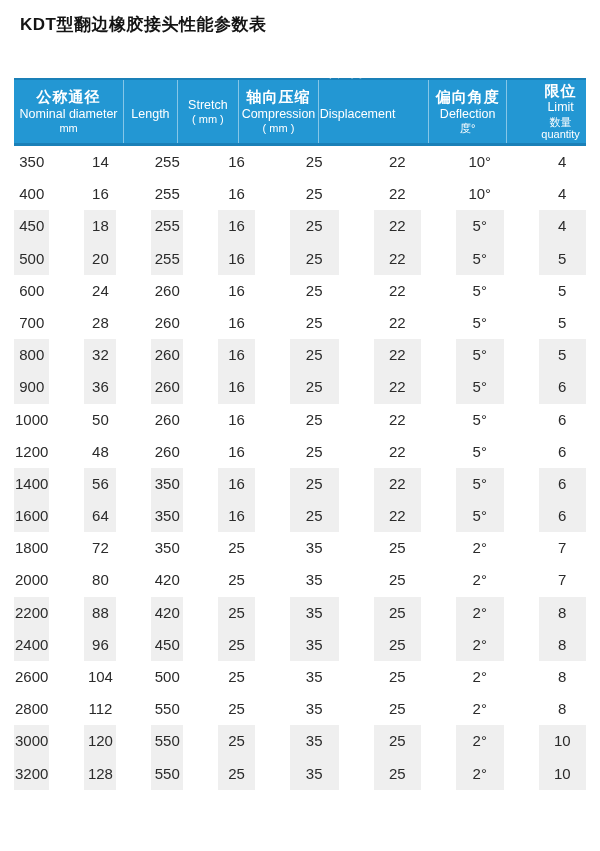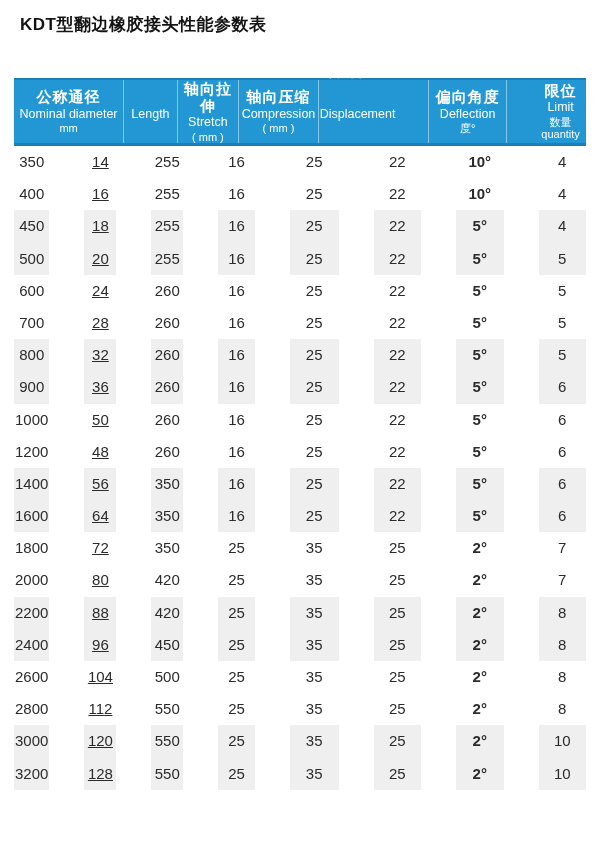--- a/index.html
+++ b/index.html
@@ -62,26 +62,26 @@
     box-sizing:border-box;
     text-align:center;
     font-size:15px;color:var(--text);
     line-height:32.2px;
     border-left:4px solid transparent;
     white-space:nowrap;overflow:hidden;
   }
   .cell:first-child{border-left:none;}
   .row.gray .cell{background:var(--stripe);border-left-color:#ffffff;}
   .cell:nth-child(1){width:10.31%;}
-  .cell:nth-child(2){width:9.97%;text-decoration:underline;}
+  .cell:nth-child(2){width:9.97%;}
   .cell:nth-child(3){width:9.97%;}
   .cell:nth-child(4){width:11.36%;}
   .cell:nth-child(5){width:14.86%;}
   .cell:nth-child(6){width:14.51%;}
-  .cell:nth-child(7){width:14.51%;font-weight:bold;}
+  .cell:nth-child(7){width:14.51%;}
   .cell:nth-child(8){width:14.51%;}
   .footer-note{
     position:absolute;left:20px;top:810px;
     font-size:14.5px;color:#1c1c1c;
     font-family:"Liberation Serif","DejaVu Serif",serif;
     white-space:nowrap;letter-spacing:0.5px;
   }
 </style>
 </head>
 <body>
@@ -97,21 +97,20 @@
         <span class="h-zh">公称通径</span>
         <span class="h-en">Nominal diameter</span>
         <span class="h-unit">mm</span>
       </div>
       <div class="hcell">
         <span class="h-zh">长度</span>
         <span class="h-en">Length</span>
         <span class="h-unit">L ( mm )</span>
       </div>
       <div class="hcell">
-        <span class="h-zh">轴向拉伸</span>
         <span class="h-en">Stretch</span>
         <span class="h-unit">( mm )</span>
       </div>
       <div class="hcell">
         <span class="h-zh">轴向压缩</span>
         <span class="h-en">Compression</span>
         <span class="h-unit">( mm )</span>
       </div>
       <div class="hcell">
         <span class="h-zh">横向位移</span>

